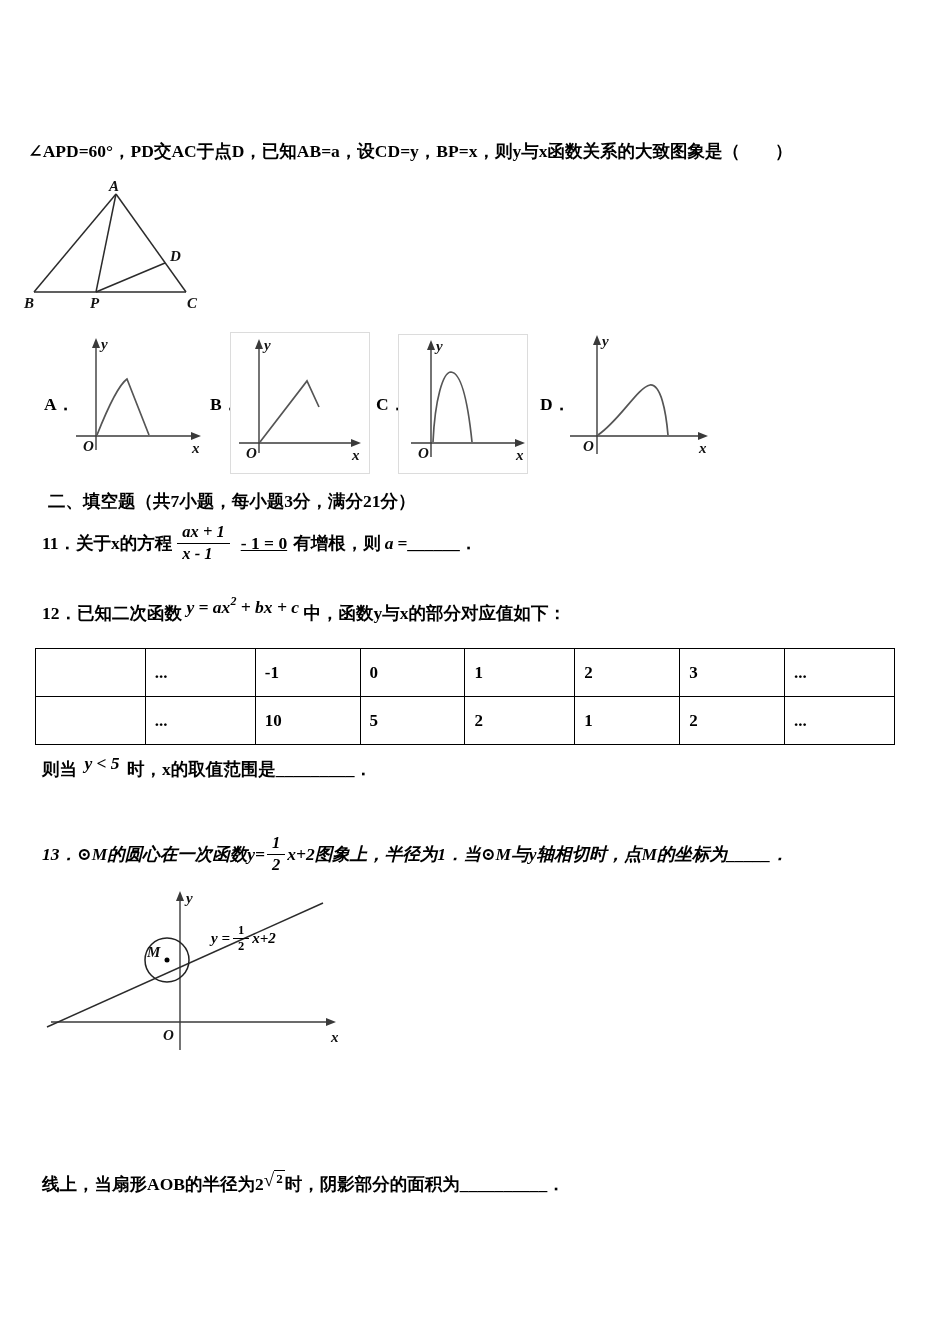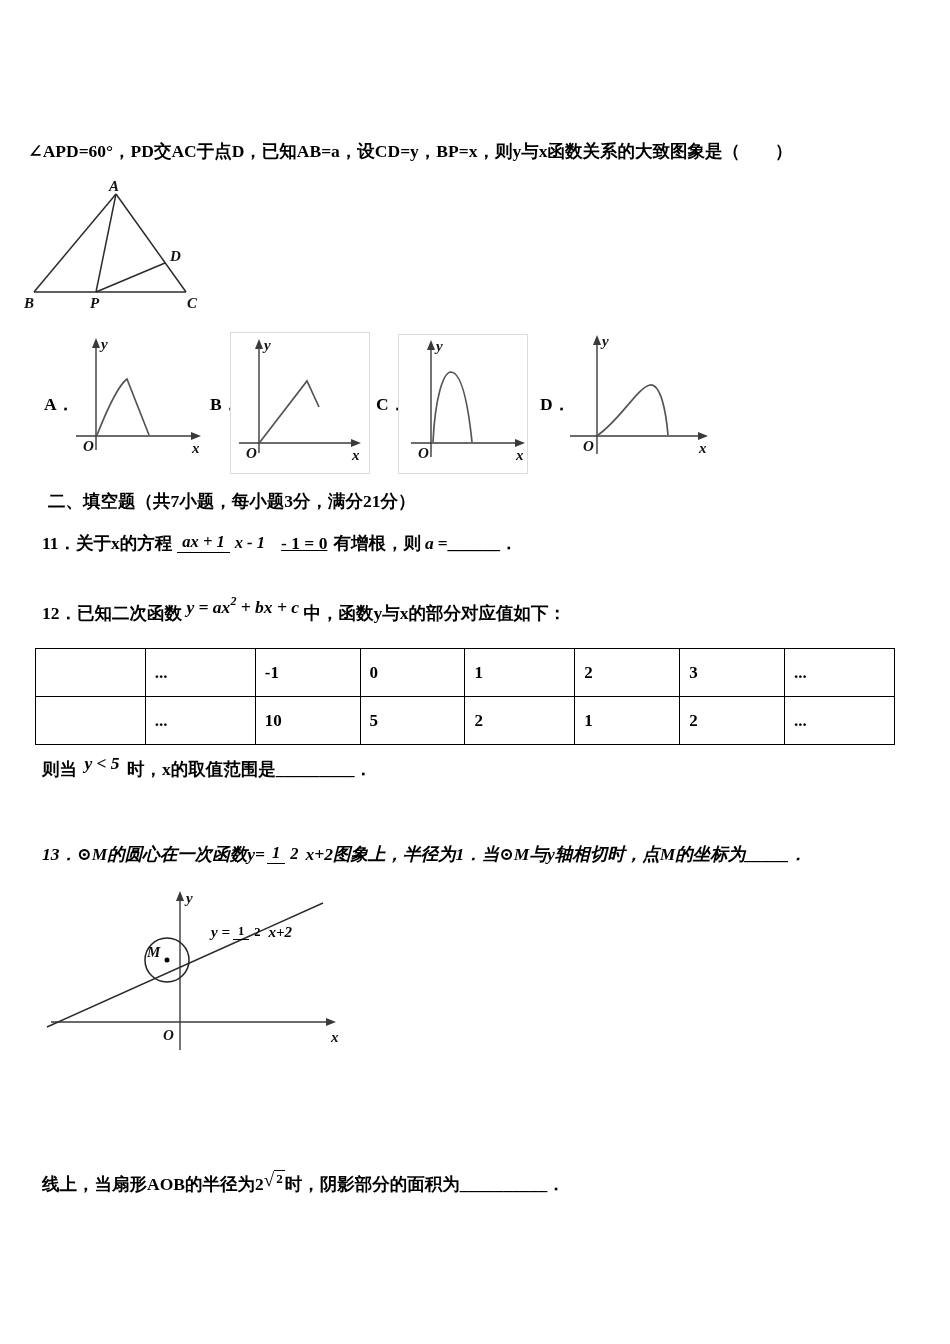--- a/index.html
+++ b/index.html
@@ -6,21 +6,21 @@
   html,body { background:#ffffff; }
   body { width:950px; font-family:"Liberation Serif","DejaVu Serif",serif; color:#000; }
   .page { position:relative; width:950px; height:1344px; background:#fff; overflow:hidden; }
 
   .t { position:absolute; font-weight:bold; font-size:17.5px; white-space:nowrap; }
   .row { display:flex; align-items:center; }
   .it { font-style:italic; }
   .raise { position:relative; top:-6px; font-style:italic; }
   sup.s2 { font-size:12px; position:relative; top:-1px; }
 
-  .frac { display:inline-flex; flex-direction:row; line-height:1.12;
+  .frac { display:inline-flex; flex-direction:column; line-height:1.12;
           font-weight:bold; font-size:16.5px; margin:0 5px; }
   .frac .fnum { padding:0 5px 1px; border-bottom:1.6px solid #000; }
   .frac .fden { padding:1px 5px 0; }
   .frac.small { font-size:12.5px; margin:0 3px; line-height:1.05; }
 
   .rad { position:relative; top:-5px; font-weight:bold; display:inline-flex; align-items:flex-start; }
   .rad .sign { font-size:19px; line-height:1; }
   .rad .under { border-top:1.5px solid #000; font-size:13px; padding:0 2px; }
 
   .figbox { position:absolute; }

